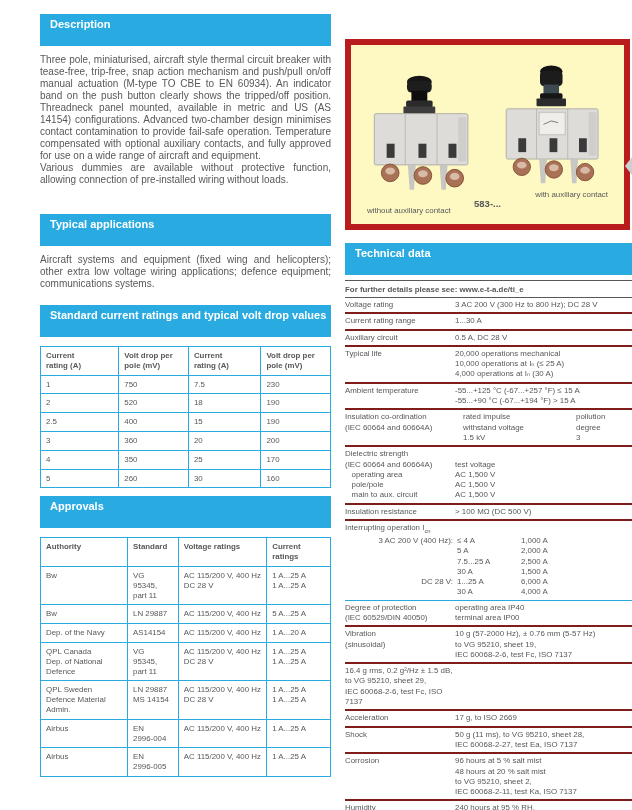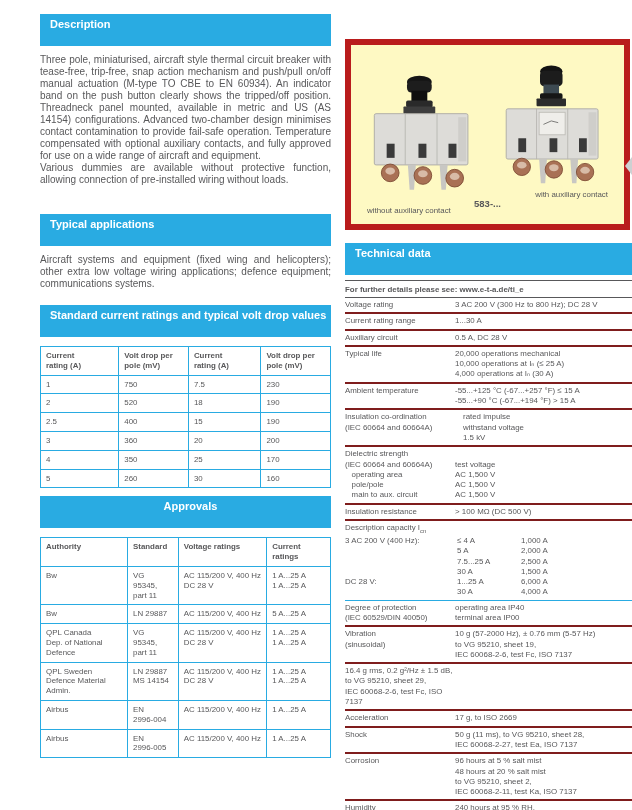--- a/index.html
+++ b/index.html
@@ -22,21 +22,21 @@
   .data-table th,.data-table td{
     border:1px solid #29ABE2;font-size:7.9px;line-height:9.8px;
     padding:4px 5px;vertical-align:top;text-align:left;white-space:pre-line;
   }
   .data-table th{font-weight:bold;}
   .ratings-table col.c1{width:27%;} .ratings-table col.c2{width:24%;}
   .ratings-table col.c3{width:25%;} .ratings-table col.c4{width:24%;}
   .approvals-table col.c1{width:30%;} .approvals-table col.c2{width:17.5%;}
   .approvals-table col.c3{width:30.5%;} .approvals-table col.c4{width:22%;}
 
-  .mt-apps{margin-top:28px;} .mt-ratings{margin-top:15px;} .mt-approvals{margin-top:8px;text-align:center;}
+  .mt-apps{margin-top:28px;} .mt-ratings{margin-top:15px;} .mt-approvals{margin-top:8px;}
 
   
   .photo-frame{
     position:relative;margin-top:25px;width:273px;height:179px;
     border:6px solid #b91c1c;background:#fef9c3;
   }
   .photo-a{position:absolute;left:18px;top:28px;}
   .photo-b{position:absolute;left:150px;top:18px;}
   .caption{position:absolute;font-size:7.9px;color:#58585A;}
   .caption-left{left:16px;bottom:9px;}
@@ -53,21 +53,21 @@
     display:grid;grid-template-columns:110px 1fr;
     font-size:7.9px;line-height:10.3px;padding:2px 0;
     border-bottom:2px solid #7f1d1d;
   }
   .t-row .t-label,.t-row .t-value,.t-row .t-value2{white-space:pre-line;}
   .t-row.three-col{grid-template-columns:110px 105px 1fr;gap:8px;}
   .icap-block{border-bottom:1px solid #29ABE2;padding:2px 0;font-size:7.9px;line-height:10.3px;}
   .icap-label{margin-bottom:0;}
   .icap-label .sub{font-size:5.8px;vertical-align:sub;}
   .icap-row{display:grid;grid-template-columns:112px 64px 1fr;}
-  .icap-cond{padding-right:4px;}
+  .icap-cond{text-align:right;padding-right:4px;}
   .edge-marker{
     position:absolute;right:0;top:157px;width:0;height:0;
     border-top:9px solid transparent;border-bottom:9px solid transparent;
     border-right:7px solid #cdd0d2;
   }
 </style>
 </head>
 <body>
 
 <div class="page">
@@ -167,20 +167,26 @@
           <td>AC 115/200 V, 400 Hz
 DC 28 V</td>
           <td>1 A...25 A
 1 A...25 A</td>
         </tr>
         <tr>
           <td>Bw</td>
           <td>LN 29887</td>
           <td>AC 115/200 V, 400 Hz</td>
           <td>5 A...25 A</td>
+        </tr>
+        <tr>
+          <td>Dep. of the Navy</td>
+          <td>AS14154</td>
+          <td>AC 115/200 V, 400 Hz</td>
+          <td>1 A...20 A</td>
         </tr>
         <tr>
           <td>QPL Canada
 Dep. of National
 Defence</td>
           <td>VG
 95345,
 part 11</td>
           <td>AC 115/200 V, 400 Hz
 DC 28 V</td>
@@ -295,40 +301,43 @@
       <div class="t-label">Ambient temperature</div>
       <div class="t-value">-55...+125 °C  (-67...+257 °F) ≤ 15 A
 -55...+90 °C  (-67...+194 °F) &gt; 15 A</div>
     </div>
     <div class="t-row three-col">
       <div class="t-label">Insulation co-ordination
 (IEC 60664 and 60664A)</div>
       <div class="t-value">rated impulse
 withstand voltage
 1.5 kV</div>
+      <div class="t-value2">pollution
+degree
+3</div>
     </div>
     <div class="t-row">
       <div class="t-label">Dielectric strength
 (IEC 60664 and 60664A)
 &nbsp;&nbsp;&nbsp;operating area
 &nbsp;&nbsp;&nbsp;pole/pole
 &nbsp;&nbsp;&nbsp;main to aux. circuit</div>
       <div class="t-value">
 test voltage
 AC 1,500 V
 AC 1,500 V
 AC 1,500 V</div>
     </div>
     <div class="t-row">
       <div class="t-label">Insulation resistance</div>
       <div class="t-value">&gt; 100 MΩ (DC 500 V)</div>
     </div>
 
     <div class="icap-block">
-      <div class="icap-label"><span>Description capacity I</span><span class="sub">cn</span></div>
+      <div class="icap-label"><span>Interrupting operation I</span><span class="sub">cn</span></div>
       <div class="icap-row">
         <div class="icap-cond">3 AC 200 V (400 Hz):</div>
         <div class="icap-range">≤ 4 A</div>
         <div class="icap-cap">1,000 A</div>
       </div>
       <div class="icap-row">
         <div class="icap-cond"></div>
         <div class="icap-range">5 A</div>
         <div class="icap-cap">2,000 A</div>
       </div>

